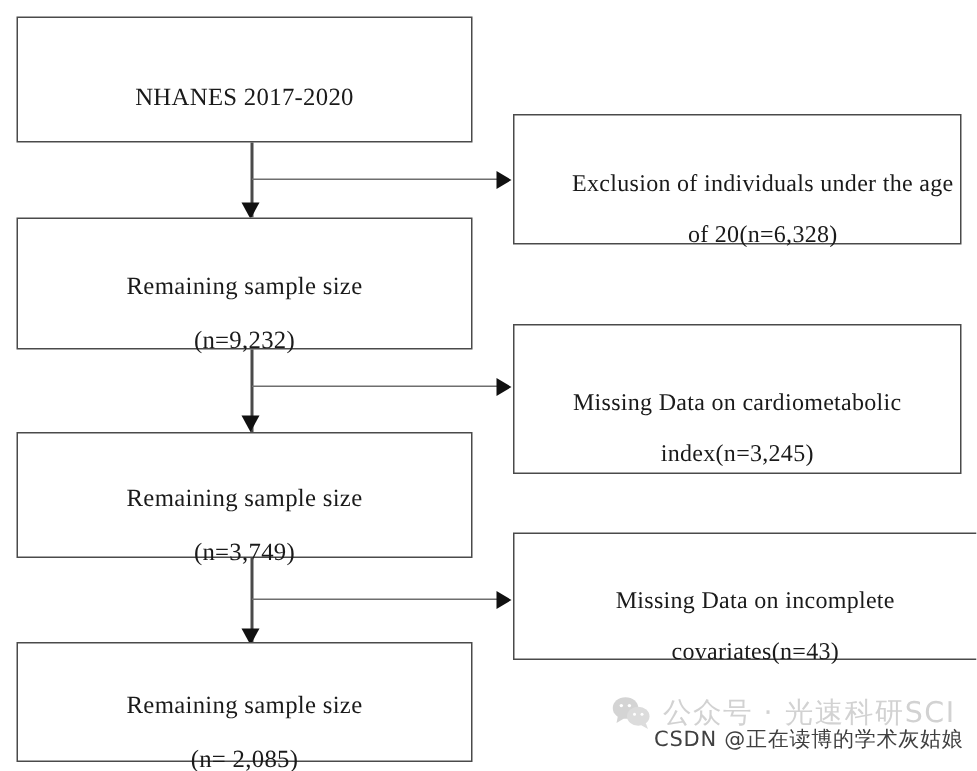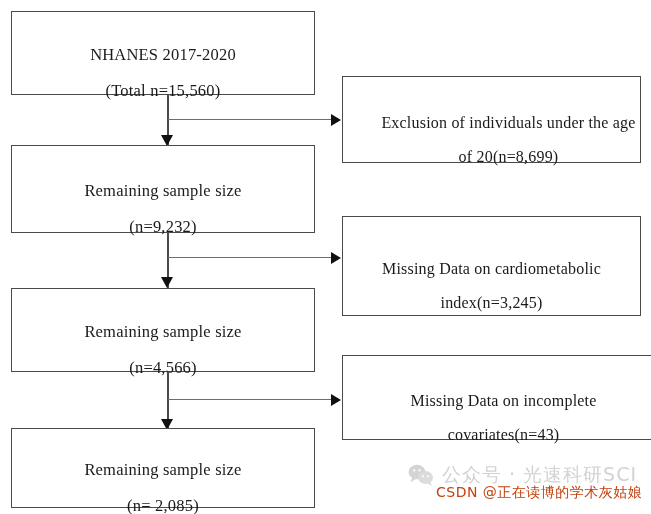--- a/index.html
+++ b/index.html
@@ -95,65 +95,64 @@
     color: #d2d2d2;
     letter-spacing: 1px;
     white-space: nowrap;
   }
   .wm-text2 {
     position: absolute;
     left: 28px;
     top: 22px;
     font-family: "DejaVu Sans", "Liberation Sans", sans-serif;
     font-size: 14px;
-    color: #c2410c;
+    color: #404040;
     letter-spacing: 0.5px;
     white-space: nowrap;
   }
   .wechat-icon svg { display: block; }
 </style>
 </head>
 <body>
 
 <div id="flowchart-root">
 
   <div class="node-box main-node" style="left:11px; top:11px; width:304px; height:84px;">
     <span class="node-line l1">NHANES 2017-2020</span>
-    <span class="node-line l2">(Total n=15,560)</span>
   </div>
 
   <div class="conn-vert" style="left:167px; top:95px; height:50px;"></div>
   <div class="arrow-down" style="left:161px; top:135px;"></div>
 
   <div class="conn-horiz" style="left:168px; top:119px; width:164px;"></div>
   <div class="arrow-right" style="left:331px; top:114px;"></div>
 
   <div class="node-box excl-node" style="left:342px; top:76px; width:299px; height:87px;padding-left:34px;">
     <span class="node-line l1">Exclusion of individuals under the age</span>
-    <span class="node-line l2">of 20(n=8,699)</span>
+    <span class="node-line l2">of 20(n=6,328)</span>
   </div>
 
   <div class="node-box main-node" style="left:11px; top:145px; width:304px; height:88px;">
     <span class="node-line l1">Remaining sample size</span>
     <span class="node-line l2">(n=9,232)</span>
   </div>
 
   <div class="conn-vert" style="left:167px; top:233px; height:55px;"></div>
   <div class="arrow-down" style="left:161px; top:277px;"></div>
   <div class="conn-horiz" style="left:168px; top:257px; width:164px;"></div>
   <div class="arrow-right" style="left:331px; top:252px;"></div>
 
   <div class="node-box excl-node" style="left:342px; top:216px; width:299px; height:100px;">
     <span class="node-line l1">Missing Data on cardiometabolic</span>
     <span class="node-line l2">index(n=3,245)</span>
   </div>
 
   <div class="node-box main-node" style="left:11px; top:288px; width:304px; height:84px;">
     <span class="node-line l1">Remaining sample size</span>
-    <span class="node-line l2">(n=4,566)</span>
+    <span class="node-line l2">(n=3,749)</span>
   </div>
 
   <div class="conn-vert" style="left:167px; top:372px; height:58px;"></div>
   <div class="arrow-down" style="left:161px; top:419px;"></div>
   <div class="conn-horiz" style="left:168px; top:399px; width:164px;"></div>
   <div class="arrow-right" style="left:331px; top:394px;"></div>
 
   <div class="node-box excl-node" style="left:342px; top:355px; width:323px; height:85px;">
     <span class="node-line l1">Missing Data on incomplete</span>
     <span class="node-line l2">covariates(n=43)</span>

